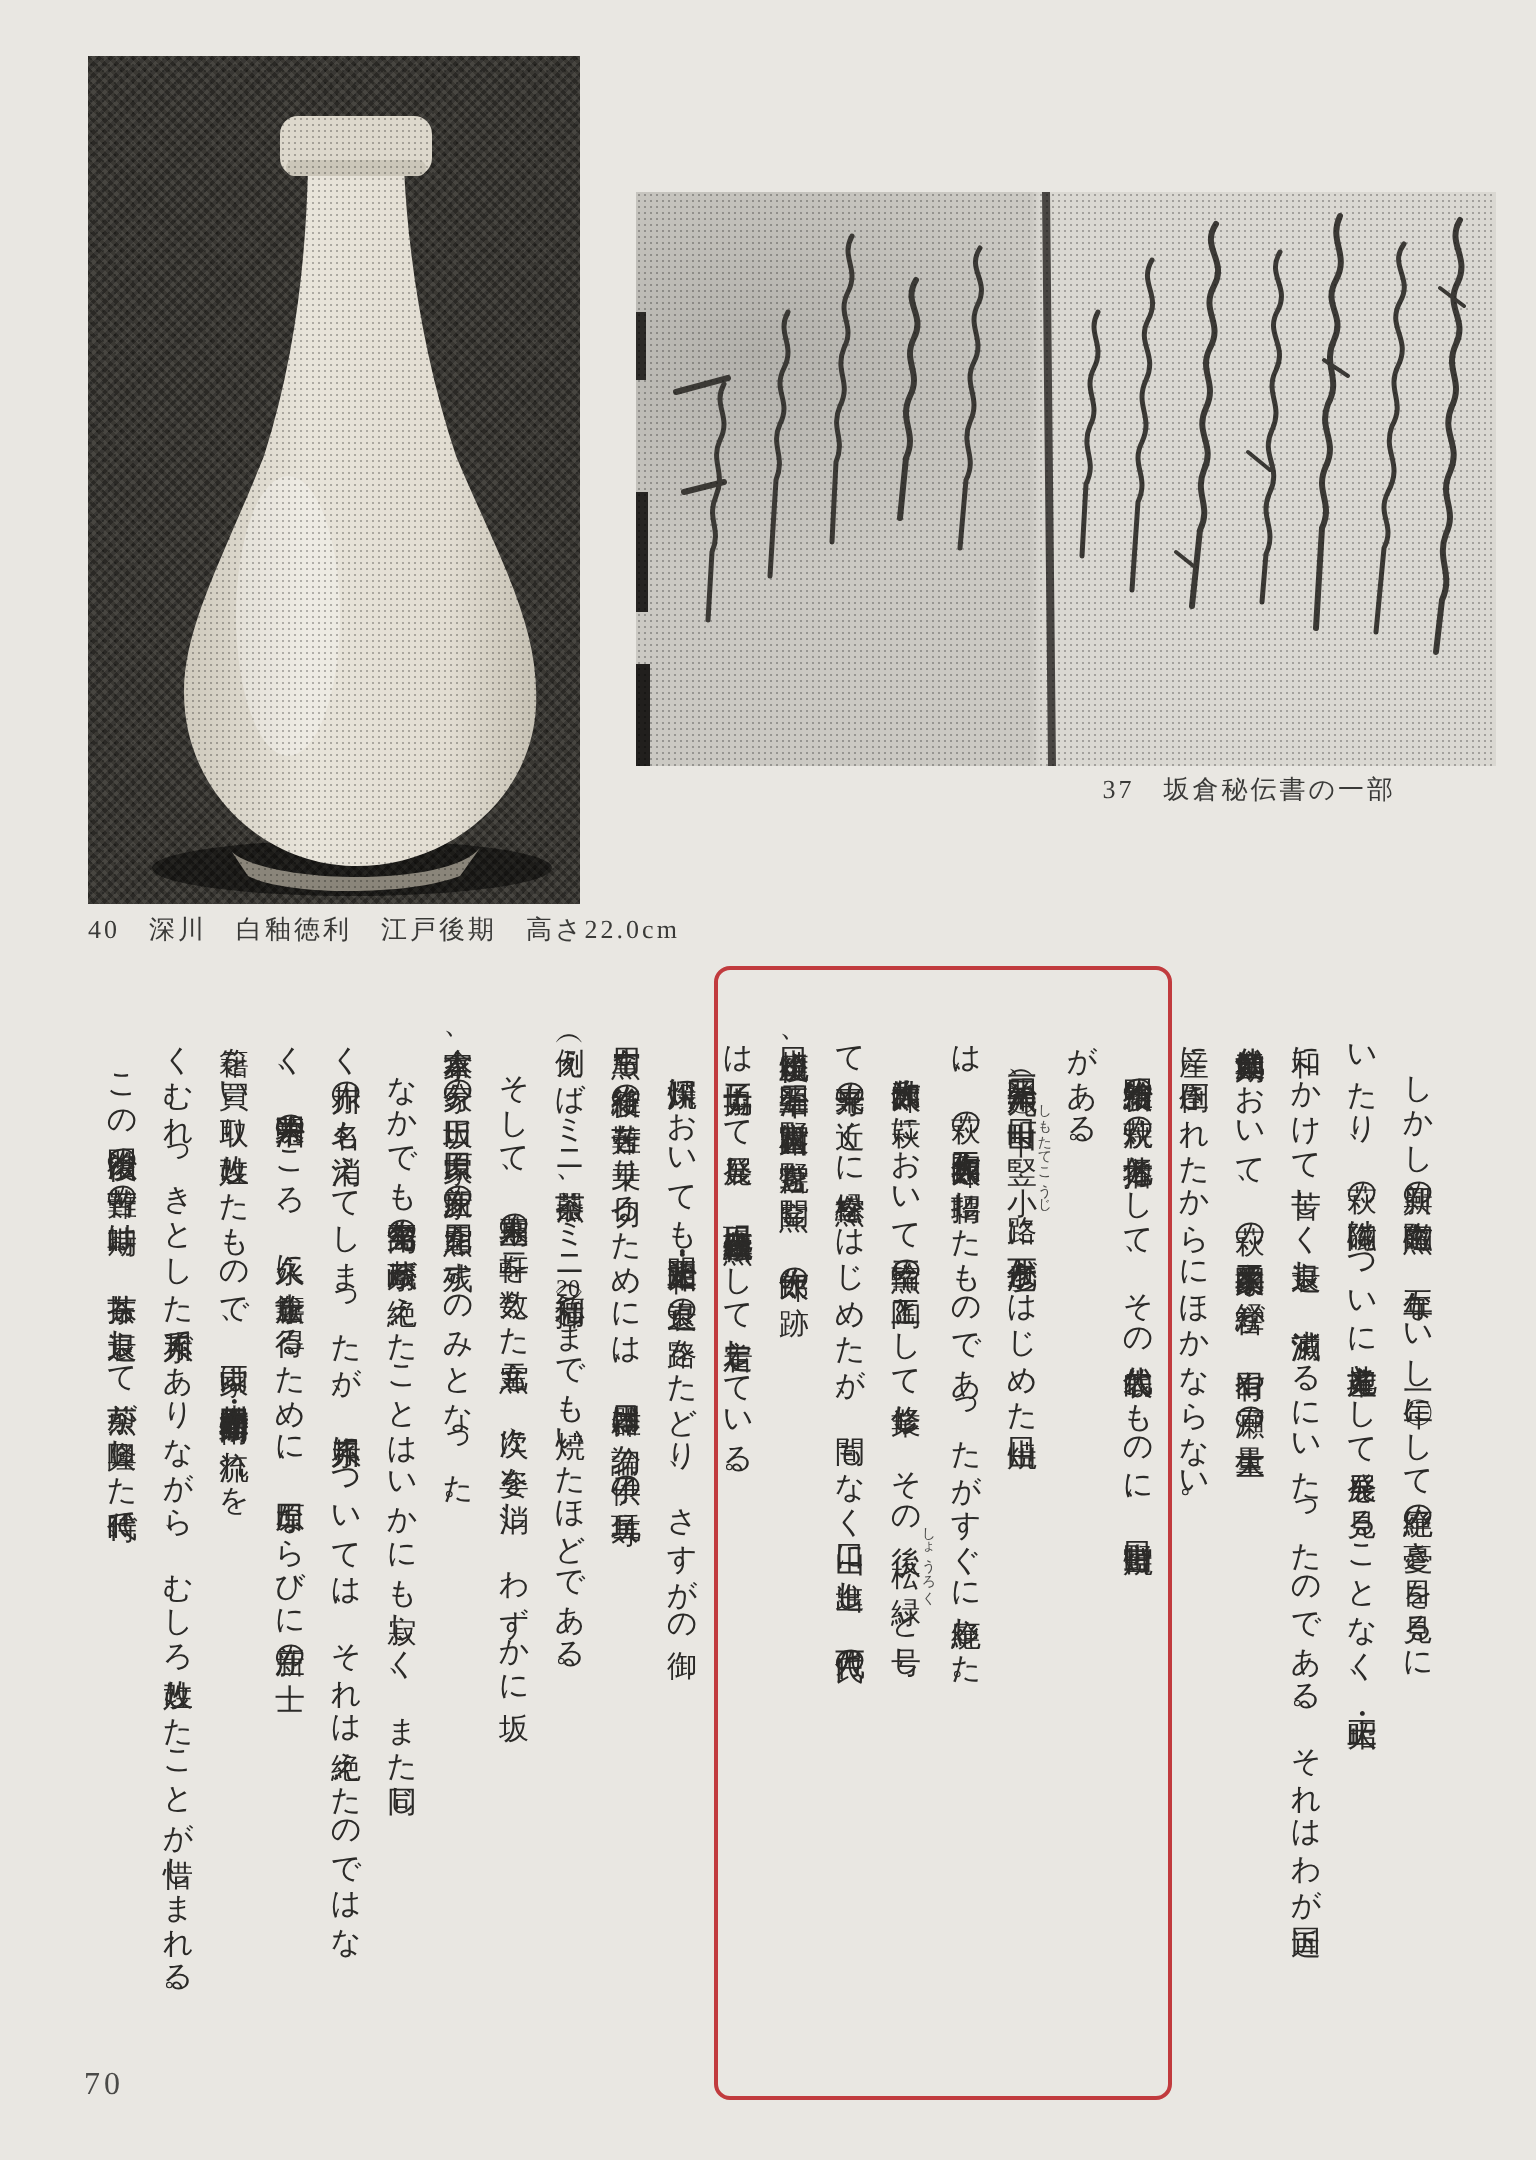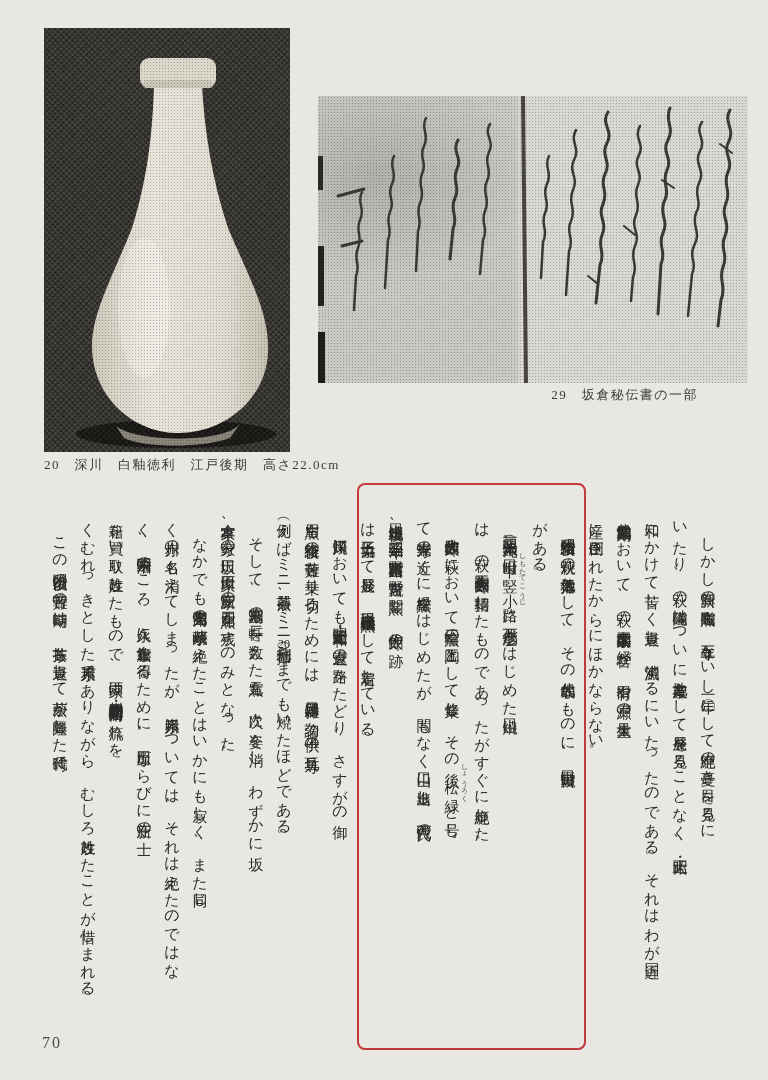--- a/index.html
+++ b/index.html
@@ -94,22 +94,22 @@
     <path stroke-width="2.5" d="M44,96 c-6,11 4,16 -2,28 c-5,11 3,16 -2,28 c-5,12 3,16 -2,28 l-2,34"></path>
     <path stroke-width="3" d="M20,100 l26,-7 M24,150 l20,-5"></path>
 
     <rect x="0" y="60" width="5" height="34" fill="#2c2a27" stroke="none"></rect>
     <rect x="0" y="150" width="6" height="60" fill="#262422" stroke="none"></rect>
     <rect x="0" y="236" width="7" height="51" fill="#211f1d" stroke="none"></rect>
   </svg>
   <div class="halftone"></div>
 </div>
 
-<div class="caption" id="caption-doc">29　坂倉秘伝書の一部</div>
-<div class="caption" id="caption-bottle">20　深川　白釉徳利　江戸後期　高さ22.0cm</div>
+<div class="caption" id="caption-doc">37　坂倉秘伝書の一部</div>
+<div class="caption" id="caption-bottle">40　深川　白釉徳利　江戸後期　高さ22.0cm</div>
 
 <div id="article">
     <div class="tline indent"><span>しかし新興の陶磁窯も、五年ないし一〇年にして廃絶の憂き目を見るに</span></div>
     <div class="tline"><span>いたり、萩の陶磁はついに地方産業として発展を見ることなく、大正・昭</span></div>
     <div class="tline"><span>和にかけて苦しく衰退し、消滅するにいたったのである。それはわが国近</span></div>
     <div class="tline"><span>代産業勃興期において、萩の家内手工業的な経営が、有田や瀬戸の大量生</span></div>
     <div class="tline"><span>産に圧倒されたからにほかならない。</span></div>
     <div class="tline indent"><span>明治維新後の萩焼の地方伝播として、その代表的なものに、山口宮野焼</span></div>
     <div class="tline"><span>がある。</span></div>
     <div class="tline indent"><span>明治二三年（一八九〇）、山口町</span><ruby>下竪小路<rt>しもたてこうじ</rt></ruby><span>に万代彦七がはじめた山口焼</span></div>

